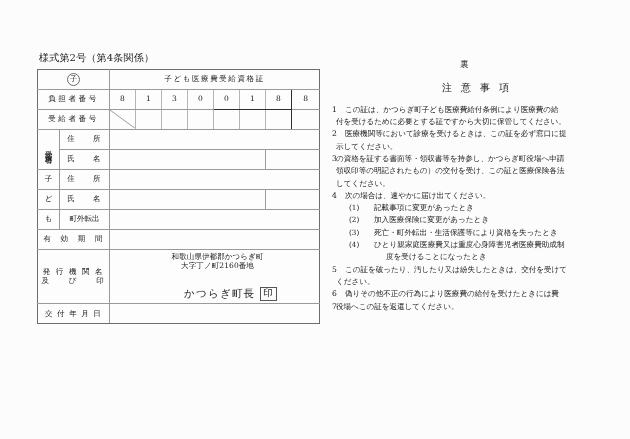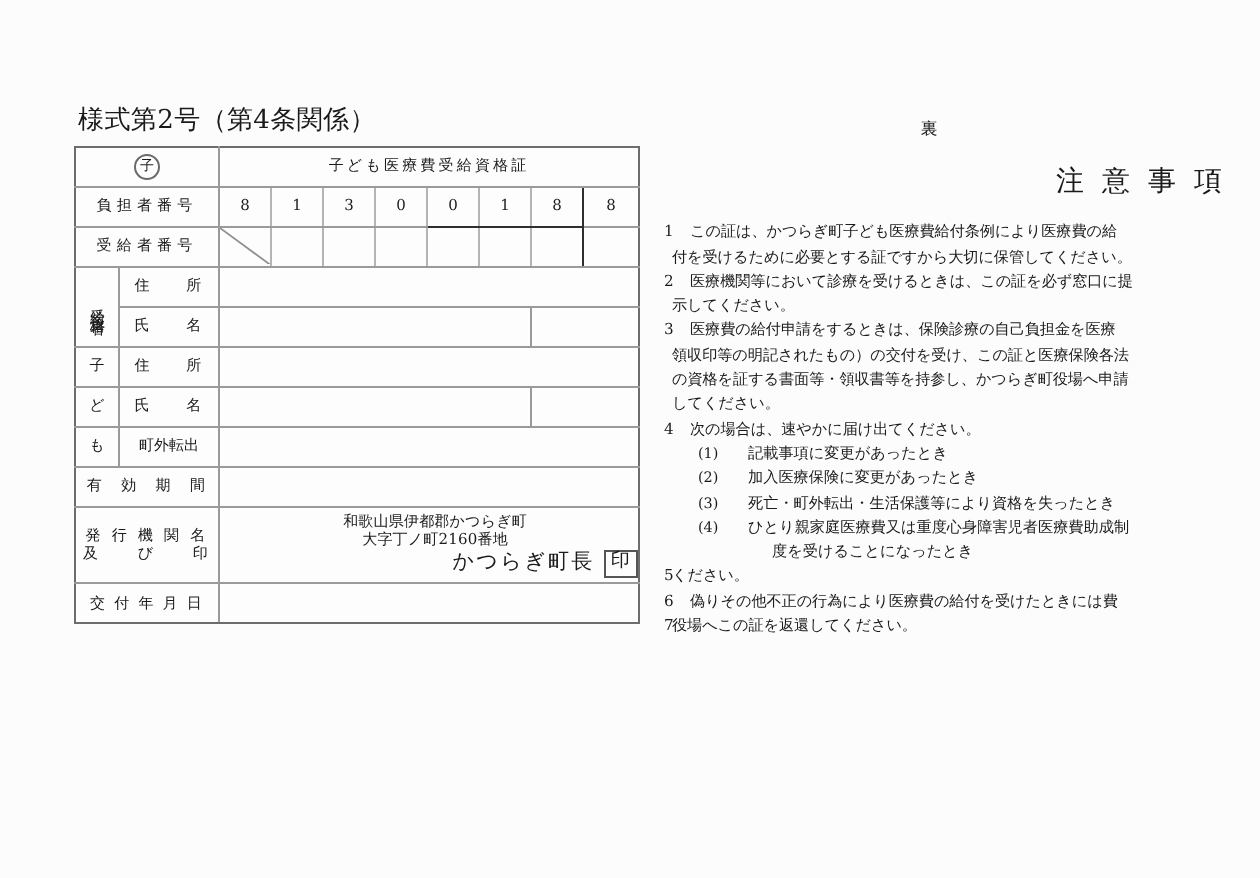--- a/index.html
+++ b/index.html
@@ -22,21 +22,21 @@
   }
 
   
   .form-wrap {
     position: absolute;
     left: 37px;
     top: 51px;
     width: 283px;
   }
   .form-caption {
-    font-size: 13px;
+    font-size: 10px;
     letter-spacing: 0.2px;
     margin-bottom: 3.5px;
     padding-left: 2px;
     white-space: nowrap;
   }
   table.form {
     border-collapse: collapse;
     width: 283px;
     table-layout: fixed;
     background: #fdfdfd;
@@ -112,23 +112,22 @@
     text-align: left;
     padding: 2px 0 2px 6px !important;
     line-height: 1.35;
     font-size: 6.6px;
   }
   .issuer-body .addr { display: block; letter-spacing: 0.1px; text-align: center; }
   .issuer-body .mayor {
     display: block;
     font-size: 10.5px;
     letter-spacing: 1.2px;
-    margin-top: 1px;
+    margin-top: 17px;
     padding-left: 26px;
-    text-align: right;
   }
   .seal {
     display: inline-block;
     border: 0.9px solid #555;
     font-size: 9.5px;
     padding: 0px 2px 1px 2px;
     line-height: 1.15;
     margin-left: 5px;
     vertical-align: 1px;
   }
@@ -148,22 +147,22 @@
     line-height: 1.62;
   }
   .notes .ura {
     text-align: center;
     font-size: 8.4px;
     letter-spacing: 1px;
     margin: 0 0 8px 0;
     padding-right: 22px;
   }
   .notes .heading {
-    text-align: right;
-    font-size: 14px;
+    text-align: center;
+    font-size: 10px;
     letter-spacing: 9px;
     margin: 0 0 8px 0;
     padding-left: 8px;
   }
   ol.note-list {
     margin: 0;
     padding: 0;
     list-style: none;
   }
   ol.note-list > li {
@@ -347,23 +346,22 @@
         <span class="num">2</span>
         <span class="body">
           <span class="l">医療機関等において診療を受けるときは、この証を必ず窓口に提</span>
           <span class="l ind">示してください。</span>
         </span>
       </li>
 
       <li>
         <span class="num">3</span>
         <span class="body">
-          <span class="l">医療費の給付申請をするときは、保険診療の自己負担金を医療</span>
+          <span class="l ind">の資格を証する書面等・領収書等を持参し、かつらぎ町役場へ申請</span>
           <span class="l ind">領収印等の明記されたもの）の交付を受け、この証と医療保険各法</span>
-          <span class="l ind">の資格を証する書面等・領収書等を持参し、かつらぎ町役場へ申請</span>
           <span class="l ind">してください。</span>
         </span>
       </li>
 
       <li>
         <span class="num">4</span>
         <span class="body">
           <span class="l">次の場合は、速やかに届け出てください。</span>
         </span>
         <ul class="sub-list">
@@ -391,20 +389,21 @@
               <span class="l">ひとり親家庭医療費又は重度心身障害児者医療費助成制</span>
               <span class="l cont">度を受けることになったとき</span>
             </span>
           </li>
         </ul>
       </li>
 
       <li>
         <span class="num">5</span>
         <span class="body">
+          <span class="l">この証を破ったり、汚したり又は紛失したときは、交付を受けて</span>
           <span class="l ind">ください。</span>
         </span>
       </li>
 
       <li>
         <span class="num">6</span>
         <span class="body">
           <span class="l">偽りその他不正の行為により医療費の給付を受けたときには費</span>
         </span>
       </li>

